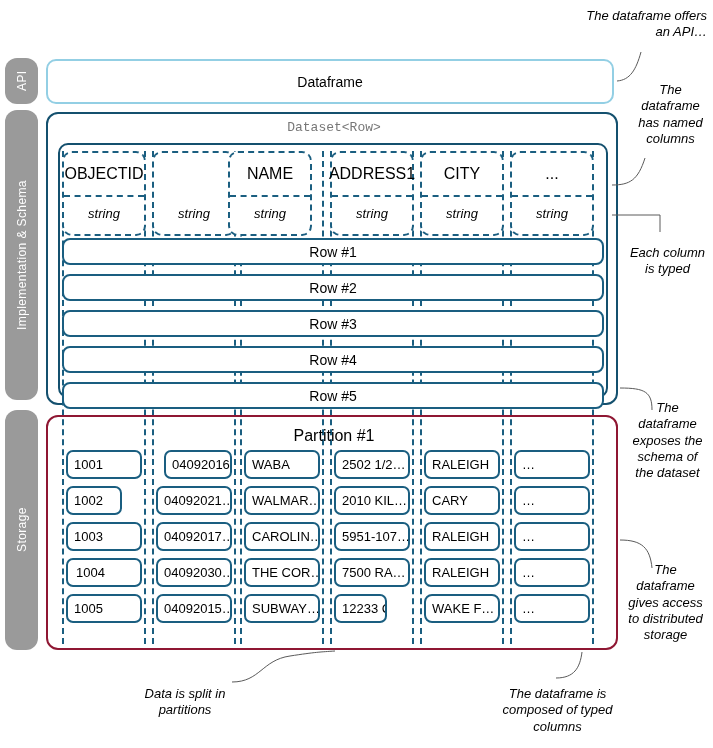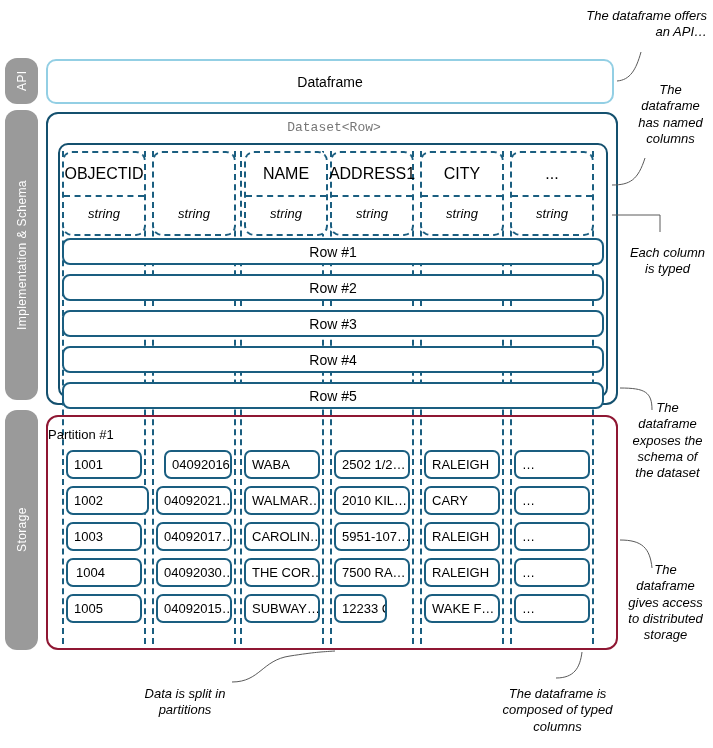--- a/index.html
+++ b/index.html
@@ -155,22 +155,22 @@
     width: 572px; height: 235px;
     border: 2px solid #8f1733;
     border-radius: 12px;
     background: transparent;
     box-sizing: border-box;
   }
   #partition-label {
     position: absolute;
     left: 0; top: 10px;
     width: 572px;
-    text-align: left;
-    font-size: 13px;
+    text-align: center;
+    font-size: 16px;
     color: #000;
   }
 
   
   .data-cell {
     position: absolute;
     height: 29px;
     border: 2px solid #1a5e80;
     border-radius: 7px;
     background: #fff;
@@ -241,21 +241,21 @@
   </div>
 
   <div id="col-heads">
       <div class="col-head" style="left: 62px; width: 84px;">
         <div class="name">OBJECTID</div>
         <div class="type">string</div>
       </div>
       <div class="col-head" style="left: 152px; width: 84px;">
         <div class="type">string</div>
       </div>
-      <div class="col-head" style="left: 244px; width: 84px;">
+      <div class="col-head" style="left: 228px; width: 84px;">
         <div class="name">NAME</div>
         <div class="type">string</div>
       </div>
       <div class="col-head" style="left: 330px; width: 84px;">
         <div class="name">ADDRESS1</div>
         <div class="type">string</div>
       </div>
       <div class="col-head" style="left: 420px; width: 84px;">
         <div class="name">CITY</div>
         <div class="type">string</div>
@@ -274,21 +274,21 @@
       <div class="row-bar" style="top: 382px;">Row #5</div>
     </div>
 
   <div id="data-cells">
       <div class="data-cell" style="left: 66px; width: 76px; top: 450px;">1001</div>
       <div class="data-cell" style="left: 164px; width: 68px; top: 450px;">04092016…</div>
       <div class="data-cell" style="left: 244px; width: 76px; top: 450px;">WABA</div>
       <div class="data-cell" style="left: 334px; width: 76px; top: 450px;">2502 1/2…</div>
       <div class="data-cell" style="left: 424px; width: 76px; top: 450px;">RALEIGH</div>
       <div class="data-cell" style="left: 514px; width: 76px; top: 450px;">…</div>
-      <div class="data-cell" style="left: 66px; width: 83px; top: 486px;">1002</div>
+      <div class="data-cell" style="left: 66px; width: 56px; top: 486px;">1002</div>
       <div class="data-cell" style="left: 156px; width: 76px; top: 486px;">04092021…</div>
       <div class="data-cell" style="left: 244px; width: 76px; top: 486px;">WALMAR…</div>
       <div class="data-cell" style="left: 334px; width: 76px; top: 486px;">2010 KIL…</div>
       <div class="data-cell" style="left: 424px; width: 76px; top: 486px;">CARY</div>
       <div class="data-cell" style="left: 514px; width: 76px; top: 486px;">…</div>
       <div class="data-cell" style="left: 66px; width: 76px; top: 522px;">1003</div>
       <div class="data-cell" style="left: 156px; width: 76px; top: 522px;">04092017…</div>
       <div class="data-cell" style="left: 244px; width: 76px; top: 522px;">CAROLIN…</div>
       <div class="data-cell" style="left: 334px; width: 76px; top: 522px;">5951-107…</div>
       <div class="data-cell" style="left: 424px; width: 76px; top: 522px;">RALEIGH</div>

